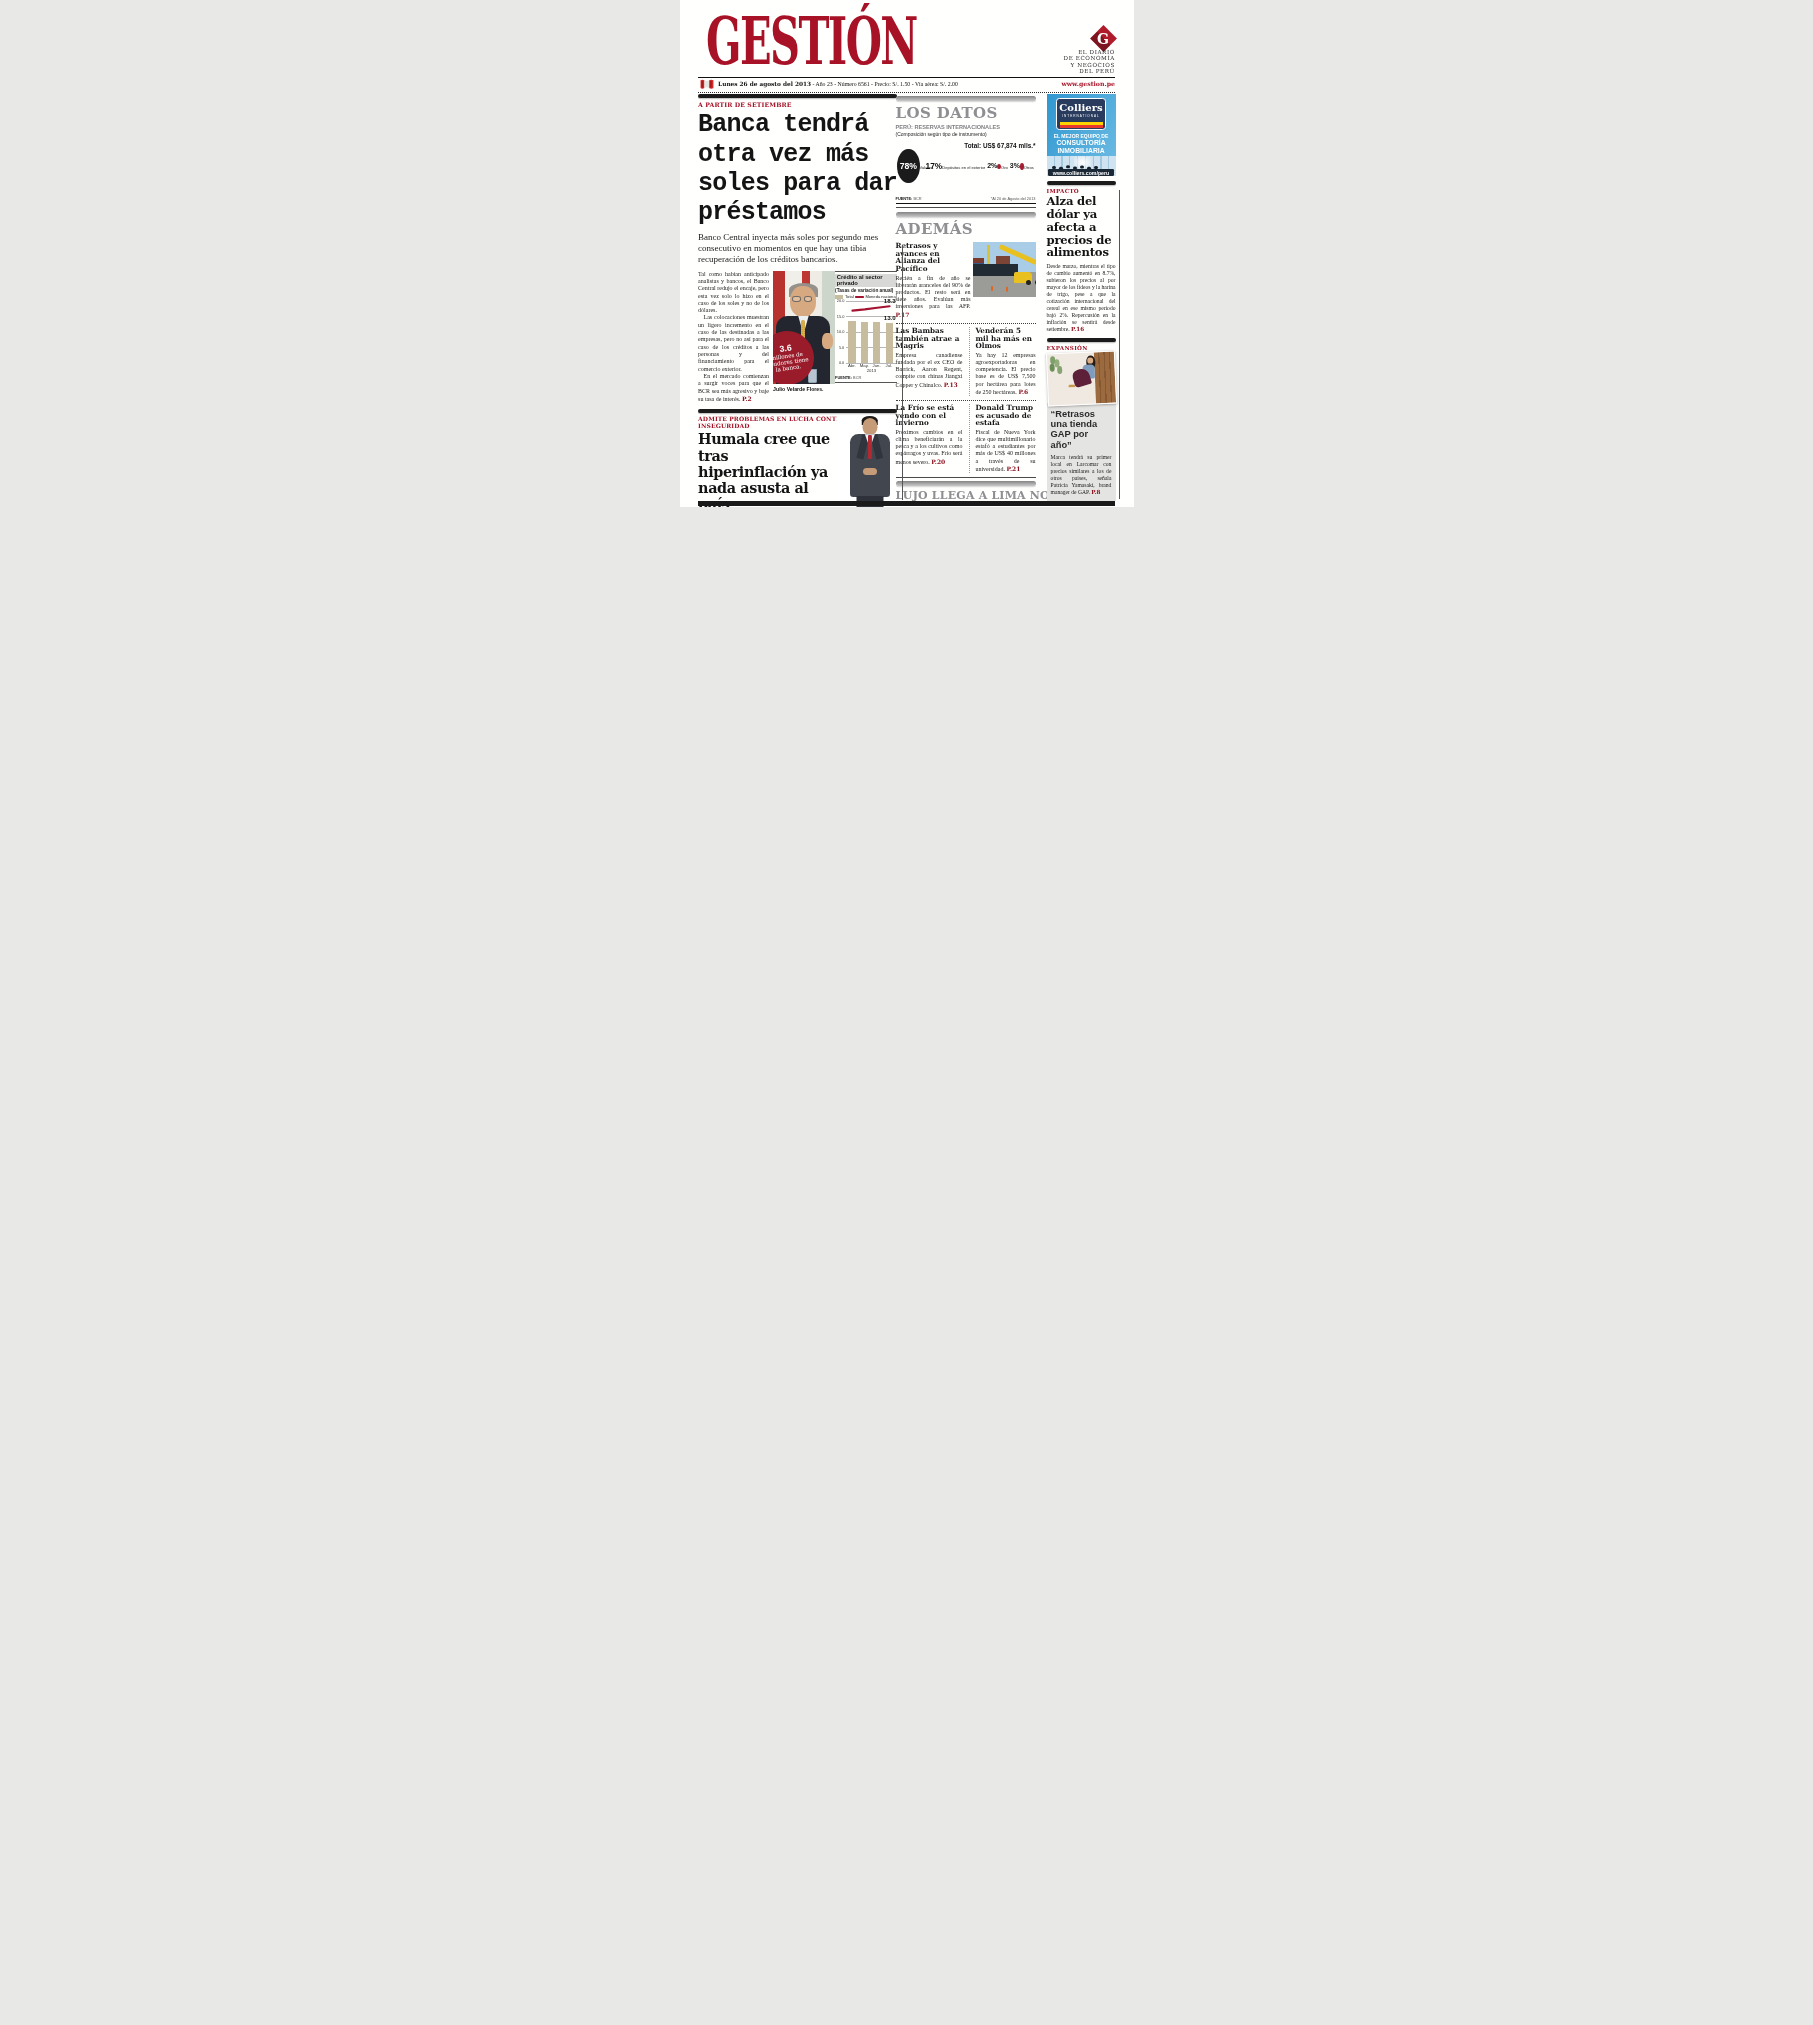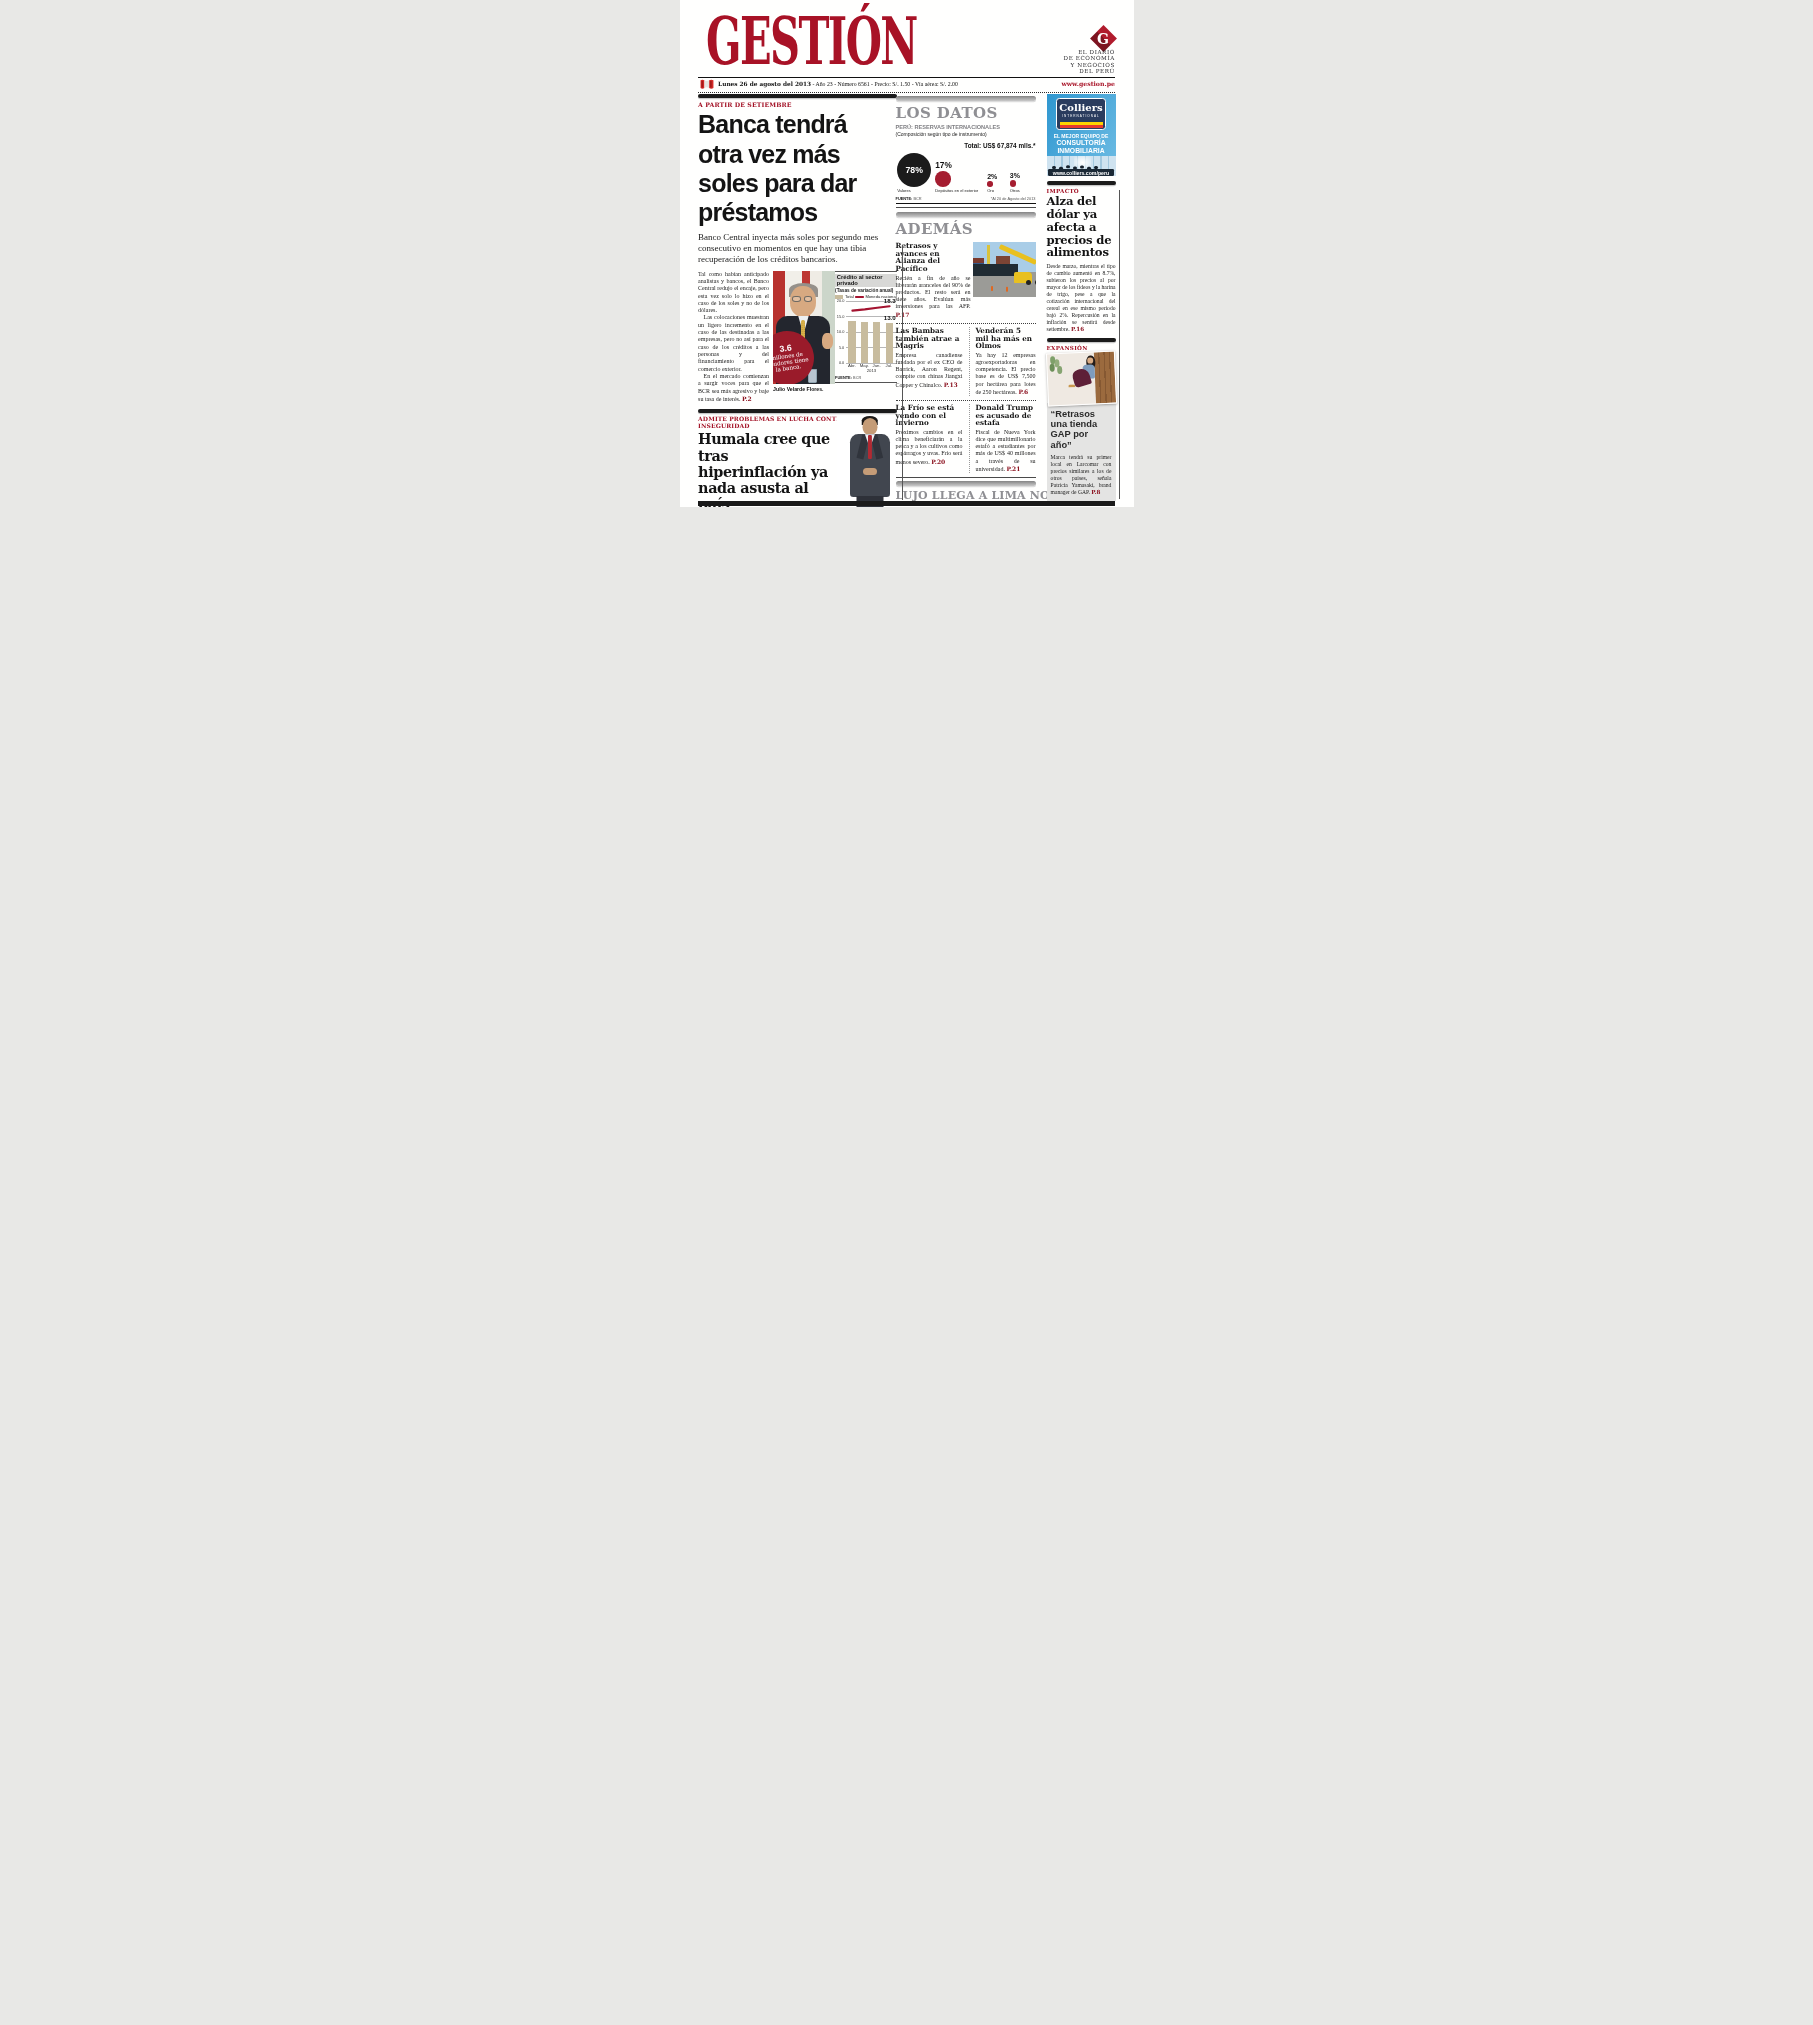--- a/index.html
+++ b/index.html
@@ -49,21 +49,21 @@
   .kicker{ font-family:"DejaVu Serif",serif; font-weight:bold; color:#a31226; letter-spacing:0.1px; }
   .graytitle{ font-family:"DejaVu Serif",serif; font-weight:bold; color:#8f8f93; letter-spacing:0.4px; }
   .pref{ font-family:"DejaVu Serif",serif; font-weight:bold; color:#8c1320; }
   .rule-thin{ border-top:0.6px solid #4a4a4a; }
   .jtext{ text-align:justify; }
 
   
   .col-left{ position:absolute; left:18.6px; top:94px; width:199px; }
   .lead-kicker{ margin-top:3.3px; font-size:6.2px; }
   .lead-headline{
-    margin-top:2.5px; font-family:Liberation Sans, sans-serif; font-weight:bold;
+    margin-top:2.5px; font-family:Liberation Mono, monospace; font-weight:bold;
     font-size:25px; line-height:1.17; letter-spacing:-0.8px; color:#141414; white-space:pre-line;
   }
   .lead-dek{ margin-top:4.1px; font-size:9px; line-height:1.26; color:#1b1b1b; }
   .lead-grid{ margin-top:5px; display:grid; grid-template-columns:75px 62px 62px; }
   .lead-text{ font-size:6px; line-height:1.22; padding-right:4.1px; }
   .lead-text p+p{ text-indent:5.4px; }
   .lead-photo-wrap{ position:relative; }
   .lead-photo{ position:relative; width:62px; height:113px; overflow:hidden;
     background:linear-gradient(90deg,#b8322e 0 20%,#f1efe9 20% 46%,#bd3733 46% 60%,#efece5 60% 79%,#ccd6ca 79% 100%); }
   .vp-hair{ position:absolute; left:15.7px; top:12.4px; width:29px; height:14px; border-radius:50% 50% 0 0; background:#95908a; }
@@ -127,21 +127,21 @@
   .hp-legs{ position:absolute; top:81px; left:50%; transform:translateX(-50%); width:27px; height:39px; background:#2e3139; }
 
   
   .col-mid{ position:absolute; left:216px; top:94px; width:140px; }
   .mid-title{ font-size:15px; margin:3.3px 0 2.5px; }
   .datos-box{ position:relative; border-bottom:0.8px solid #111; padding-bottom:1.7px; font-family:"Liberation Sans",sans-serif; }
   .bc-title{ font-weight:bold; font-size:5.6px; color:#808084; }
   .bc-sub{ font-size:5px; color:#1c1c1c; margin-top:0.4px; }
   .bc-total{ position:absolute; right:0; top:18px; font-weight:bold; font-size:6.4px; color:#111; }
   .bc-area{ position:relative; display:flex; align-items:stretch; justify-content:space-between; height:54px; margin-top:2.5px; padding:0 1.7px; }
-  .bub-col{ display:flex; flex-direction:column; justify-content:flex-end; }
+  .bub-col{ display:flex; flex-direction:row; align-items:center; justify-content:flex-end; }
   .bub-circle{ position:relative; border-radius:50%; }
   .bub-pct{ font-weight:bold; color:#111; }
   .bub-pct.in{ position:absolute; inset:0; display:flex; align-items:center; justify-content:center; color:#fff; font-size:8.7px; }
   .bub-pct.out{ margin-bottom:1.2px; }
   .bub-name{ margin-top:1.7px; font-size:4.1px; color:#222; white-space:nowrap; }
   .bc-foot{ display:flex; justify-content:space-between; margin-top:2.5px; font-size:3.9px; color:#555; }
   .bc-foot b{ color:#111; }
 
   .ademas-rule{ margin-top:3.3px; }
   .col-mid .capsule-gray{ margin-top:3.7px; }

